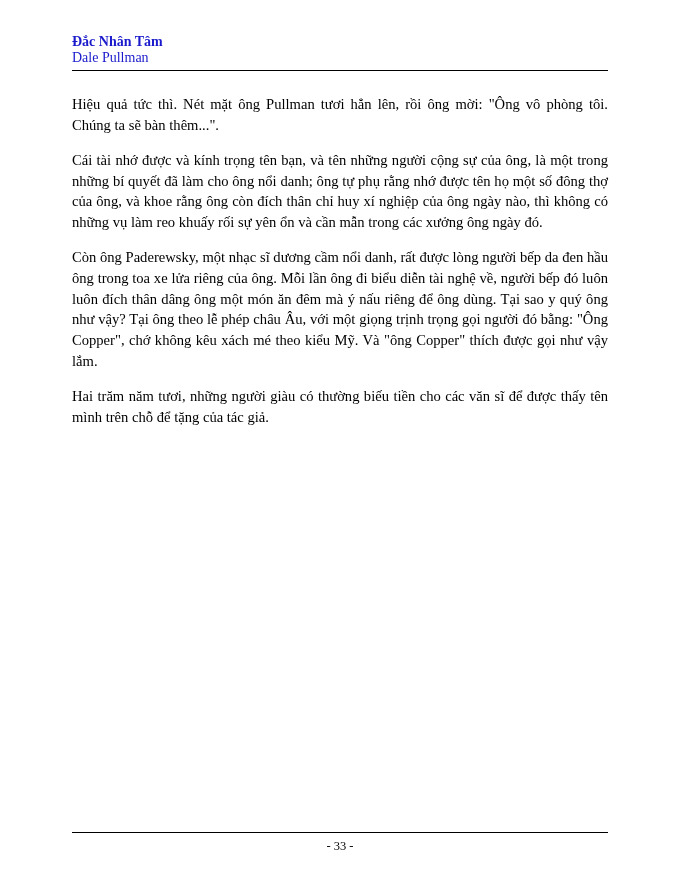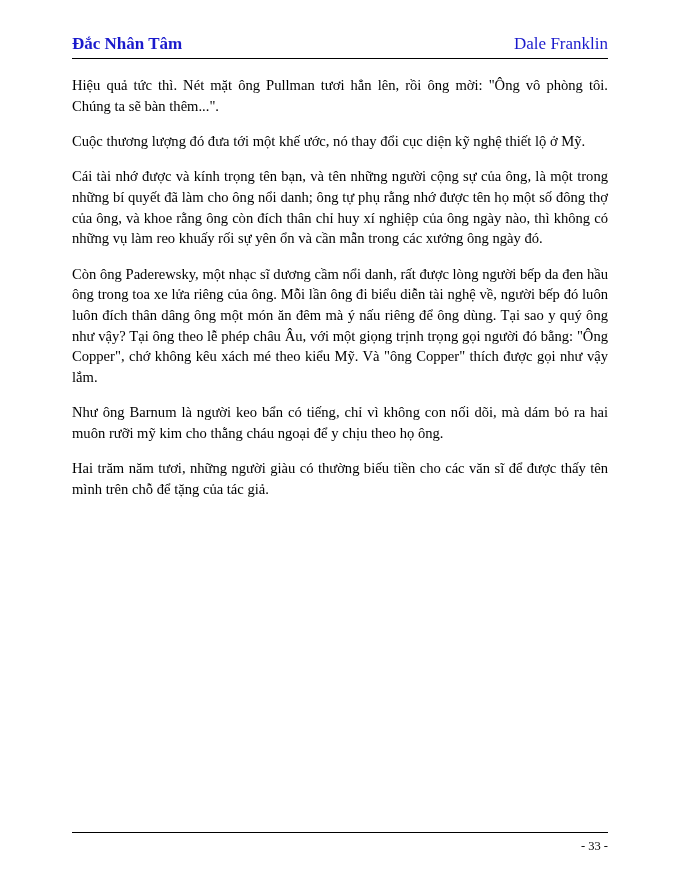--- a/index.html
+++ b/index.html
@@ -26,83 +26,82 @@
     left: 72px;
     right: 72px;
     top: 34px;
     bottom: 26px;
   }
   .running-head {
     display: flex;
     justify-content: space-between;
     align-items: baseline;
     font-family: "Liberation Serif", serif;
-    font-size: 17px;
+    font-size: 14px;
     color: #1a1acc;
     padding-bottom: 4px;
+    flex-direction: column;
   }
   .header-left {
     font-weight: bold;
     color: #1a1acc;
   }
   .header-right {
     color: #1a1acc;
   }
   .rule {
     border: 0;
     border-top: 1px solid #000000;
     margin: 0;
     height: 0;
   }
   .body-text {
-    margin-top: 16px;
+    margin-top: 23px;
     font-size: 14.6px;
     line-height: 1.42;
     text-align: justify;
     color: #000000;
   }
   .body-text p {
     margin: 0 0 14.5px 0;
   }
   .footer {
     position: absolute;
     left: 72px;
     right: 72px;
     bottom: 26px;
   }
   .footer-rule {
     border: 0;
     border-top: 1px solid #000000;
     margin: 0 0 6px 0;
   }
   .page-number {
-    text-align: right;
+    text-align: center;
     font-size: 12.5px;
     color: #000000;
     font-family: "Liberation Serif", serif;
   }
 </style>
 </head>
 <body>
 
 <div class="page">
   <div class="content">
 
     <div class="running-head">
       <span class="header-left">Đắc Nhân Tâm</span>
-      <span class="header-right">Dale Franklin</span>
+      <span class="header-right">Dale Pullman</span>
     </div>
     <hr class="rule">
 
     <div class="body-text">
       <p>Hiệu quả tức thì. Nét mặt ông Pullman tươi hẳn lên, rồi ông mời: "Ông vô phòng tôi. Chúng ta sẽ bàn thêm...".</p>
-      <p>Cuộc thương lượng đó đưa tới một khế ước, nó thay đổi cục diện kỹ nghệ thiết lộ ở Mỹ.</p>
       <p>Cái tài nhớ được và kính trọng tên bạn, và tên những người cộng sự của ông, là một trong những bí quyết đã làm cho ông nổi danh; ông tự phụ rằng nhớ được tên họ một số đông thợ của ông, và khoe rằng ông còn đích thân chỉ huy xí nghiệp của ông ngày nào, thì không có những vụ làm reo khuấy rối sự yên ổn và cần mẫn trong các xưởng ông ngày đó.</p>
       <p>Còn ông Paderewsky, một nhạc sĩ dương cầm nổi danh, rất được lòng người bếp da đen hầu ông trong toa xe lửa riêng của ông. Mỗi lần ông đi biểu diễn tài nghệ về, người bếp đó luôn luôn đích thân dâng ông một món ăn đêm mà ý nấu riêng để ông dùng. Tại sao y quý ông như vậy? Tại ông theo lễ phép châu Âu, với một giọng trịnh trọng gọi người đó bằng: "Ông Copper", chớ không kêu xách mé theo kiểu Mỹ. Và "ông Copper" thích được gọi như vậy lắm.</p>
-      <p>Như ông Barnum là người keo bẩn có tiếng, chỉ vì không con nối dõi, mà dám bỏ ra hai muôn rưỡi mỹ kim cho thằng cháu ngoại để y chịu theo họ ông.</p>
       <p>Hai trăm năm tươi, những người giàu có thường biếu tiền cho các văn sĩ để được thấy tên mình trên chỗ để tặng của tác giả.</p>
     </div>
 
   </div>
 
   <div class="footer">
     <hr class="footer-rule">
     <div class="page-number">- 33 -</div>
   </div>
 </div>

